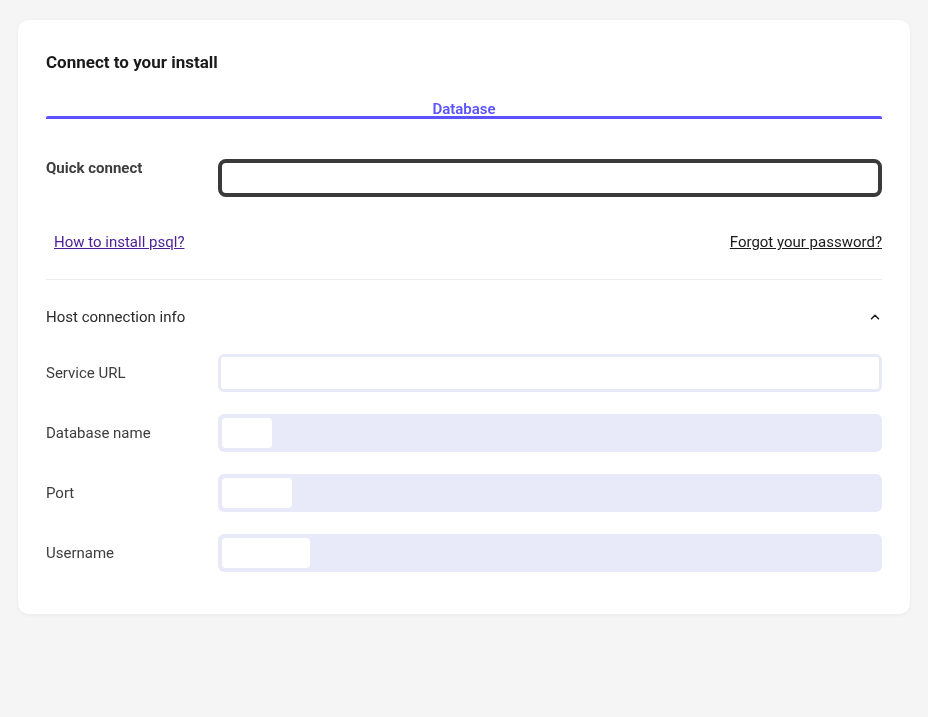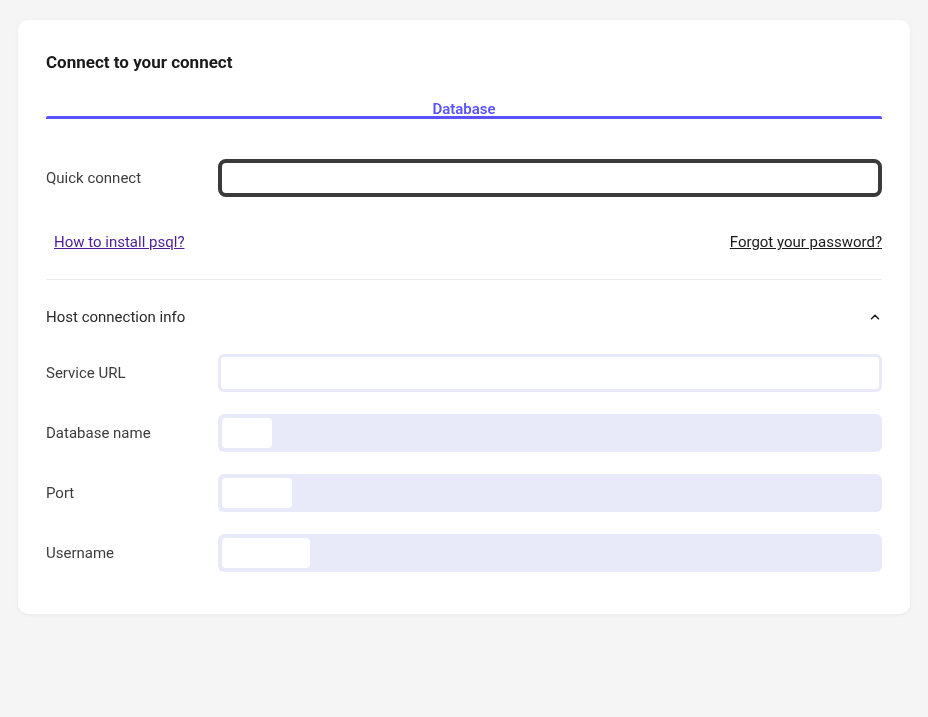--- a/index.html
+++ b/index.html
@@ -48,22 +48,22 @@
       position: absolute;
       left: 0;
       right: 0;
       bottom: -1px;
       height: 3px;
       background: #5b53ff;
       border-radius: 2px 2px 0 0;
     }
     .row {
       display: flex;
-      align-items: center;
       margin-bottom: 36px;
+      font-weight: bold;
     }
     .label {
       width: 172px;
       font-size: 15px;
       color: #3d3d3d;
       flex-shrink: 0;
     }
     .quick-box {
       flex: 1;
       height: 38px;
@@ -138,21 +138,21 @@
       bottom: 4px;
       background: #ffffff;
       border-radius: 4px;
     }
   </style>
 </head>
 <body>
 
 <div class="card">
 
-  <h2 class="title">Connect to your connect</h2>
+  <h2 class="title">Connect to your install</h2>
 
   <div class="tabs">
     <div class="tab active">Database</div>
   </div>
 
   <div class="row">
     <div class="label">Quick connect</div>
     <div class="quick-box"></div>
   </div>
 

